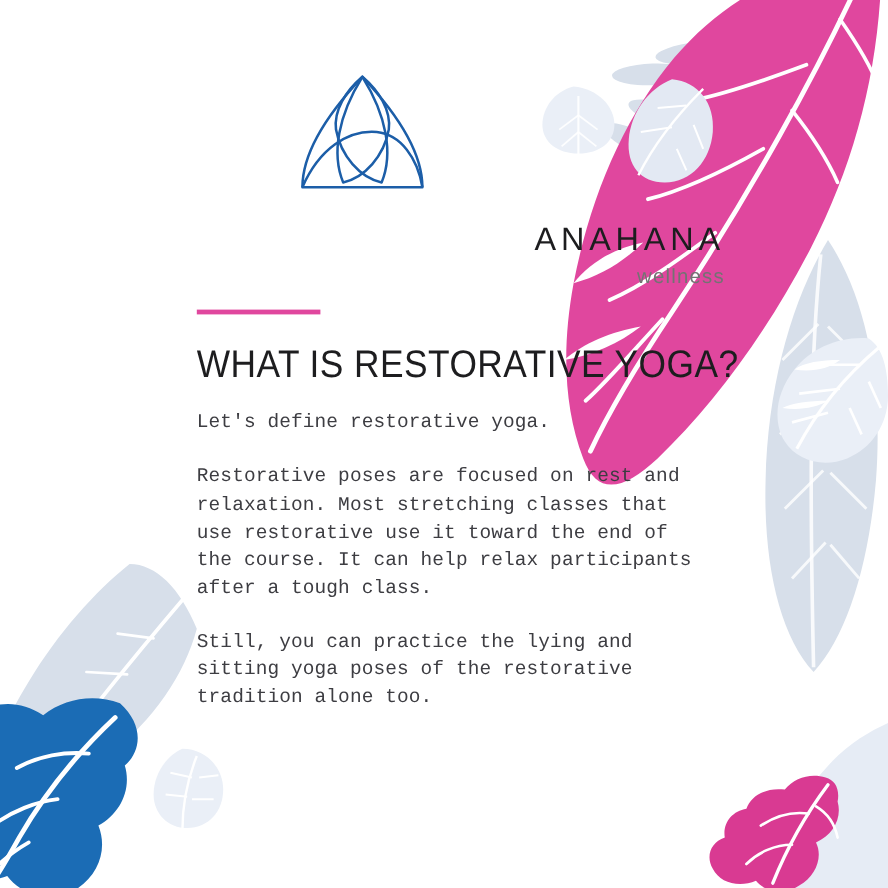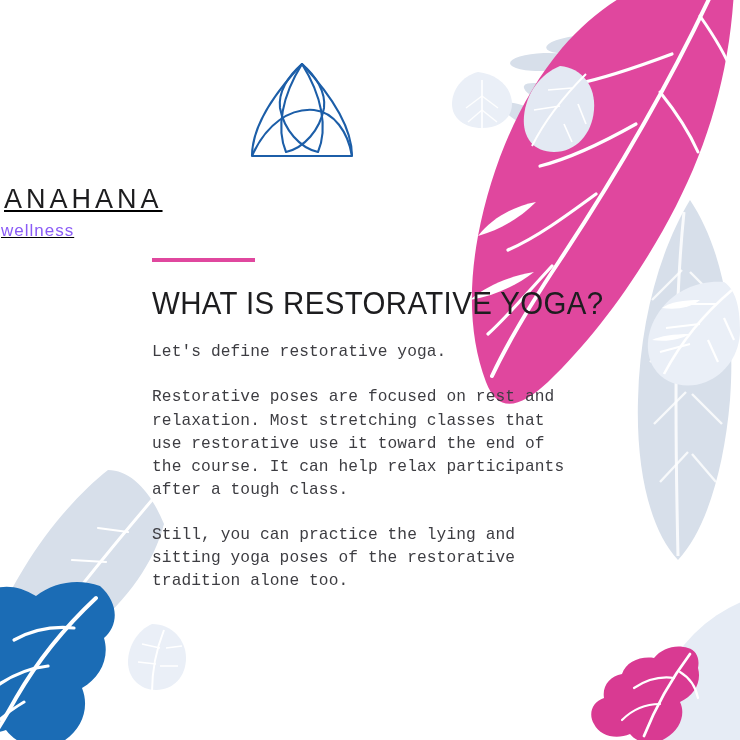--- a/index.html
+++ b/index.html
@@ -26,23 +26,22 @@
     height: 740px;
     pointer-events: none;
   }
 
   
   .logo-block {
     position: absolute;
     left: 0;
     top: 52px;
     width: 604px;
-    text-align: left;
+    text-align: right;
     z-index: 5;
-    text-decoration: underline;
   }
   .logo-mark {
     display: block;
     margin: 0 auto;
   }
   .brand-name {
     margin: 14px 0 0 0;
     font-family: "Liberation Sans", sans-serif;
     font-size: 27px;
     font-weight: 400;
@@ -50,29 +49,29 @@
     color: #1d1d1f;
     line-height: 1;
     text-indent: 4px;
   }
   .brand-sub {
     margin: 9px 0 0 0;
     font-family: "Liberation Sans", sans-serif;
     font-size: 17px;
     font-weight: 400;
     letter-spacing: 1.0px;
-    color: #8b5cf6;
+    color: #737373;
     line-height: 1;
     text-indent: 1px;
   }
 
   
   .content {
     position: absolute;
-    left: 152px;
+    left: 164px;
     top: 258px;
     width: 430px;
     z-index: 5;
   }
   .accent-bar {
     width: 103px;
     height: 4px;
     background: #e0479e;
     margin-bottom: 24px;
   }

